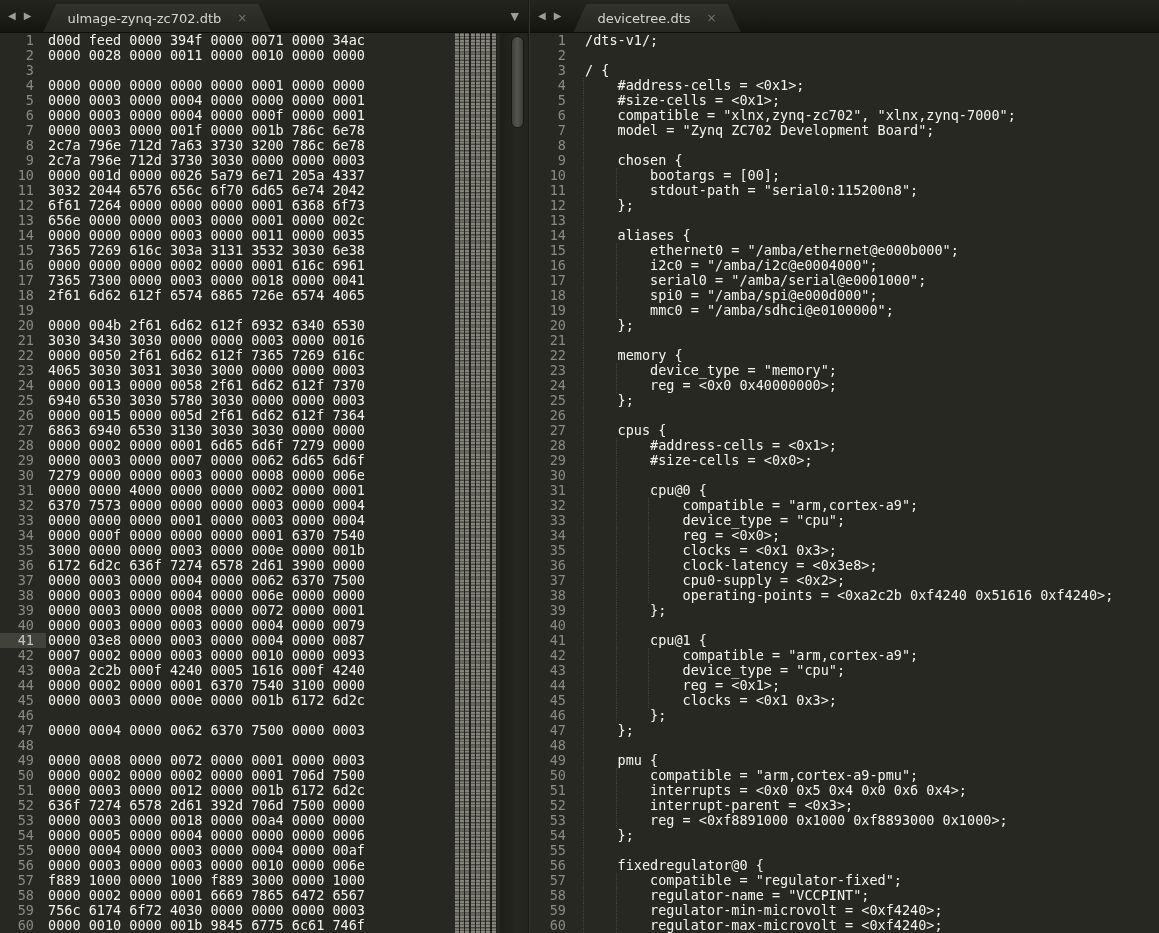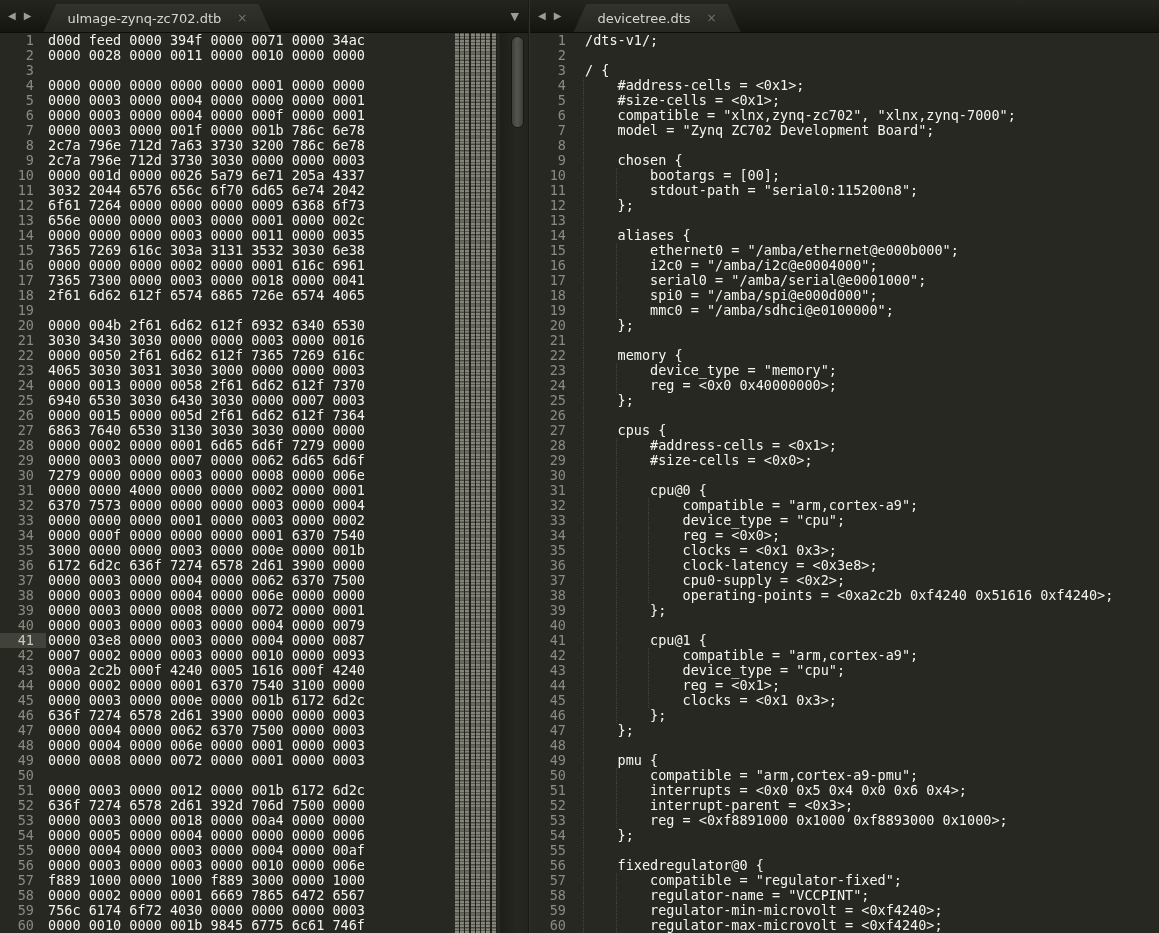--- a/index.html
+++ b/index.html
@@ -95,59 +95,59 @@
         <div class="line"><span class="ln">2</span><span class="code">0000 0028 0000 0011 0000 0010 0000 0000</span></div>
         <div class="line"><span class="ln">3</span></div>
         <div class="line"><span class="ln">4</span><span class="code">0000 0000 0000 0000 0000 0001 0000 0000</span></div>
         <div class="line"><span class="ln">5</span><span class="code">0000 0003 0000 0004 0000 0000 0000 0001</span></div>
         <div class="line"><span class="ln">6</span><span class="code">0000 0003 0000 0004 0000 000f 0000 0001</span></div>
         <div class="line"><span class="ln">7</span><span class="code">0000 0003 0000 001f 0000 001b 786c 6e78</span></div>
         <div class="line"><span class="ln">8</span><span class="code">2c7a 796e 712d 7a63 3730 3200 786c 6e78</span></div>
         <div class="line"><span class="ln">9</span><span class="code">2c7a 796e 712d 3730 3030 0000 0000 0003</span></div>
         <div class="line"><span class="ln">10</span><span class="code">0000 001d 0000 0026 5a79 6e71 205a 4337</span></div>
         <div class="line"><span class="ln">11</span><span class="code">3032 2044 6576 656c 6f70 6d65 6e74 2042</span></div>
-        <div class="line"><span class="ln">12</span><span class="code">6f61 7264 0000 0000 0000 0009 6368 6f73</span></div>
+        <div class="line"><span class="ln">12</span><span class="code">6f61 7264 0000 0000 0000 0001 6368 6f73</span></div>
         <div class="line"><span class="ln">13</span><span class="code">656e 0000 0000 0003 0000 0001 0000 002c</span></div>
         <div class="line"><span class="ln">14</span><span class="code">0000 0000 0000 0003 0000 0011 0000 0035</span></div>
         <div class="line"><span class="ln">15</span><span class="code">7365 7269 616c 303a 3131 3532 3030 6e38</span></div>
         <div class="line"><span class="ln">16</span><span class="code">0000 0000 0000 0002 0000 0001 616c 6961</span></div>
         <div class="line"><span class="ln">17</span><span class="code">7365 7300 0000 0003 0000 0018 0000 0041</span></div>
         <div class="line"><span class="ln">18</span><span class="code">2f61 6d62 612f 6574 6865 726e 6574 4065</span></div>
         <div class="line"><span class="ln">19</span></div>
         <div class="line"><span class="ln">20</span><span class="code">0000 004b 2f61 6d62 612f 6932 6340 6530</span></div>
         <div class="line"><span class="ln">21</span><span class="code">3030 3430 3030 0000 0000 0003 0000 0016</span></div>
         <div class="line"><span class="ln">22</span><span class="code">0000 0050 2f61 6d62 612f 7365 7269 616c</span></div>
         <div class="line"><span class="ln">23</span><span class="code">4065 3030 3031 3030 3000 0000 0000 0003</span></div>
         <div class="line"><span class="ln">24</span><span class="code">0000 0013 0000 0058 2f61 6d62 612f 7370</span></div>
-        <div class="line"><span class="ln">25</span><span class="code">6940 6530 3030 6430 3030 0000 0007 0003</span></div>
+        <div class="line"><span class="ln">25</span><span class="code">6940 6530 3030 5780 3030 0000 0000 0003</span></div>
         <div class="line"><span class="ln">26</span><span class="code">0000 0015 0000 005d 2f61 6d62 612f 7364</span></div>
-        <div class="line"><span class="ln">27</span><span class="code">6863 7640 6530 3130 3030 3030 0000 0000</span></div>
+        <div class="line"><span class="ln">27</span><span class="code">6863 6940 6530 3130 3030 3030 0000 0000</span></div>
         <div class="line"><span class="ln">28</span><span class="code">0000 0002 0000 0001 6d65 6d6f 7279 0000</span></div>
         <div class="line"><span class="ln">29</span><span class="code">0000 0003 0000 0007 0000 0062 6d65 6d6f</span></div>
         <div class="line"><span class="ln">30</span><span class="code">7279 0000 0000 0003 0000 0008 0000 006e</span></div>
         <div class="line"><span class="ln">31</span><span class="code">0000 0000 4000 0000 0000 0002 0000 0001</span></div>
         <div class="line"><span class="ln">32</span><span class="code">6370 7573 0000 0000 0000 0003 0000 0004</span></div>
-        <div class="line"><span class="ln">33</span><span class="code">0000 0000 0000 0001 0000 0003 0000 0002</span></div>
+        <div class="line"><span class="ln">33</span><span class="code">0000 0000 0000 0001 0000 0003 0000 0004</span></div>
         <div class="line"><span class="ln">34</span><span class="code">0000 000f 0000 0000 0000 0001 6370 7540</span></div>
         <div class="line"><span class="ln">35</span><span class="code">3000 0000 0000 0003 0000 000e 0000 001b</span></div>
         <div class="line"><span class="ln">36</span><span class="code">6172 6d2c 636f 7274 6578 2d61 3900 0000</span></div>
         <div class="line"><span class="ln">37</span><span class="code">0000 0003 0000 0004 0000 0062 6370 7500</span></div>
         <div class="line"><span class="ln">38</span><span class="code">0000 0003 0000 0004 0000 006e 0000 0000</span></div>
         <div class="line"><span class="ln">39</span><span class="code">0000 0003 0000 0008 0000 0072 0000 0001</span></div>
         <div class="line"><span class="ln">40</span><span class="code">0000 0003 0000 0003 0000 0004 0000 0079</span></div>
         <div class="line active"><span class="ln">41</span><span class="code">0000 03e8 0000 0003 0000 0004 0000 0087</span></div>
         <div class="line"><span class="ln">42</span><span class="code">0007 0002 0000 0003 0000 0010 0000 0093</span></div>
         <div class="line"><span class="ln">43</span><span class="code">000a 2c2b 000f 4240 0005 1616 000f 4240</span></div>
         <div class="line"><span class="ln">44</span><span class="code">0000 0002 0000 0001 6370 7540 3100 0000</span></div>
         <div class="line"><span class="ln">45</span><span class="code">0000 0003 0000 000e 0000 001b 6172 6d2c</span></div>
-        <div class="line"><span class="ln">46</span><span class="code">636f 7274 6578 2d61 3900 0000 0000 0003</span></div>
+        <div class="line"><span class="ln">46</span></div>
         <div class="line"><span class="ln">47</span><span class="code">0000 0004 0000 0062 6370 7500 0000 0003</span></div>
-        <div class="line"><span class="ln">48</span><span class="code">0000 0004 0000 006e 0000 0001 0000 0003</span></div>
+        <div class="line"><span class="ln">48</span></div>
         <div class="line"><span class="ln">49</span><span class="code">0000 0008 0000 0072 0000 0001 0000 0003</span></div>
-        <div class="line"><span class="ln">50</span></div>
+        <div class="line"><span class="ln">50</span><span class="code">0000 0002 0000 0002 0000 0001 706d 7500</span></div>
         <div class="line"><span class="ln">51</span><span class="code">0000 0003 0000 0012 0000 001b 6172 6d2c</span></div>
         <div class="line"><span class="ln">52</span><span class="code">636f 7274 6578 2d61 392d 706d 7500 0000</span></div>
         <div class="line"><span class="ln">53</span><span class="code">0000 0003 0000 0018 0000 00a4 0000 0000</span></div>
         <div class="line"><span class="ln">54</span><span class="code">0000 0005 0000 0004 0000 0000 0000 0006</span></div>
         <div class="line"><span class="ln">55</span><span class="code">0000 0004 0000 0003 0000 0004 0000 00af</span></div>
         <div class="line"><span class="ln">56</span><span class="code">0000 0003 0000 0003 0000 0010 0000 006e</span></div>
         <div class="line"><span class="ln">57</span><span class="code">f889 1000 0000 1000 f889 3000 0000 1000</span></div>
         <div class="line"><span class="ln">58</span><span class="code">0000 0002 0000 0001 6669 7865 6472 6567</span></div>
         <div class="line"><span class="ln">59</span><span class="code">756c 6174 6f72 4030 0000 0000 0000 0003</span></div>
         <div class="line"><span class="ln">60</span><span class="code">0000 0010 0000 001b 9845 6775 6c61 746f</span></div>

